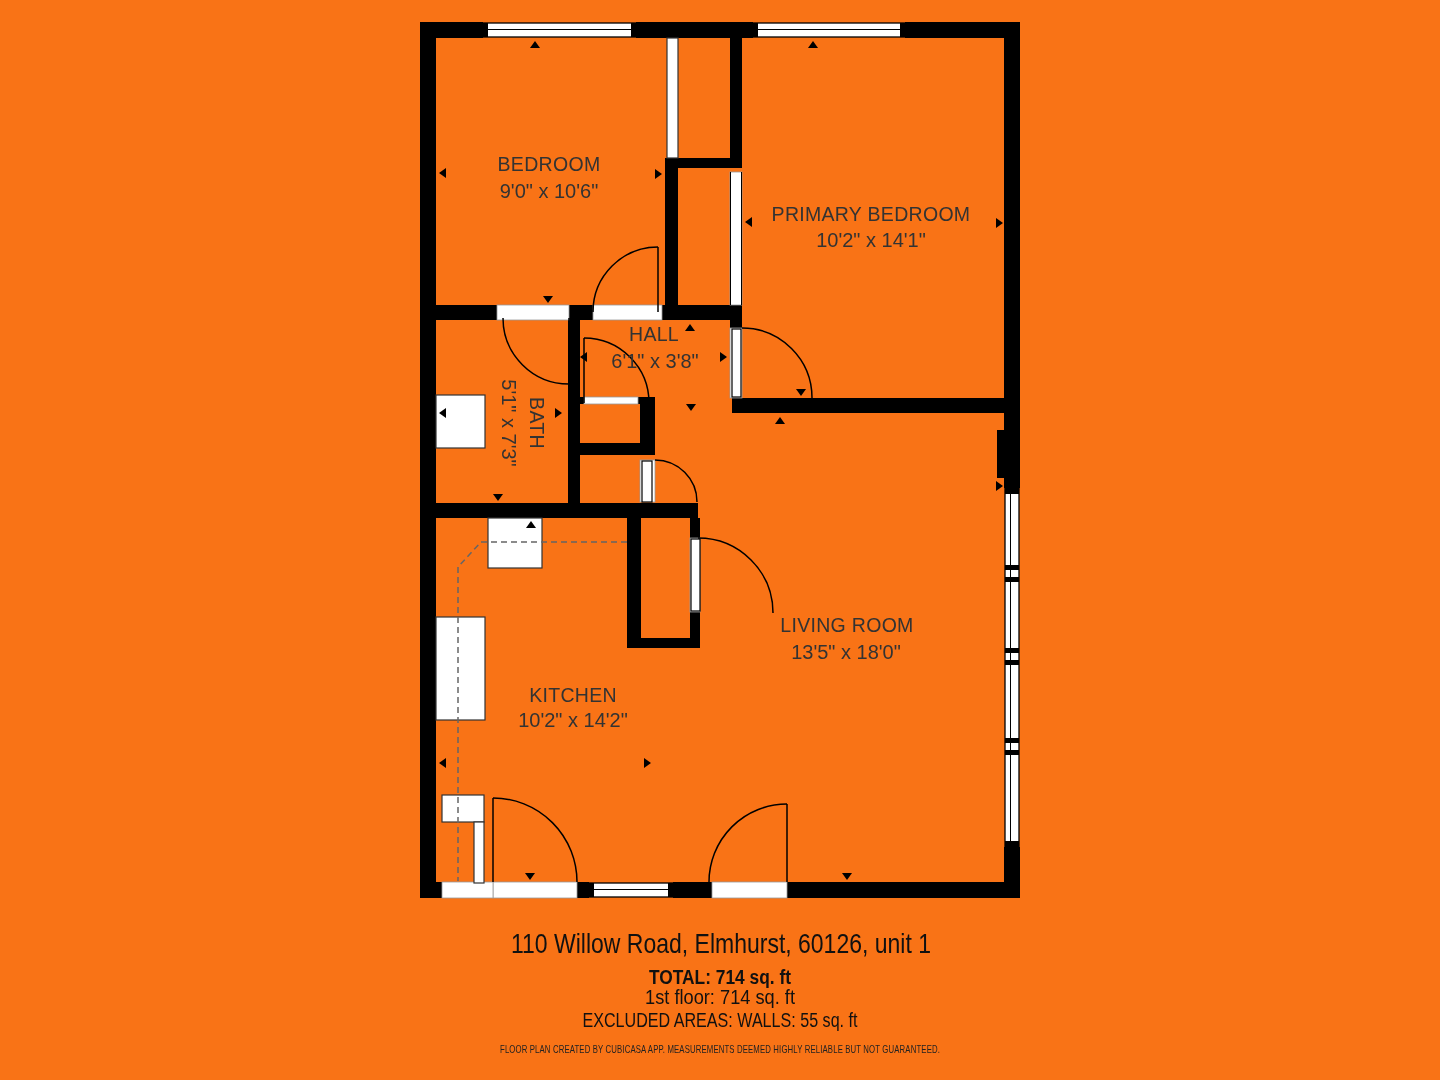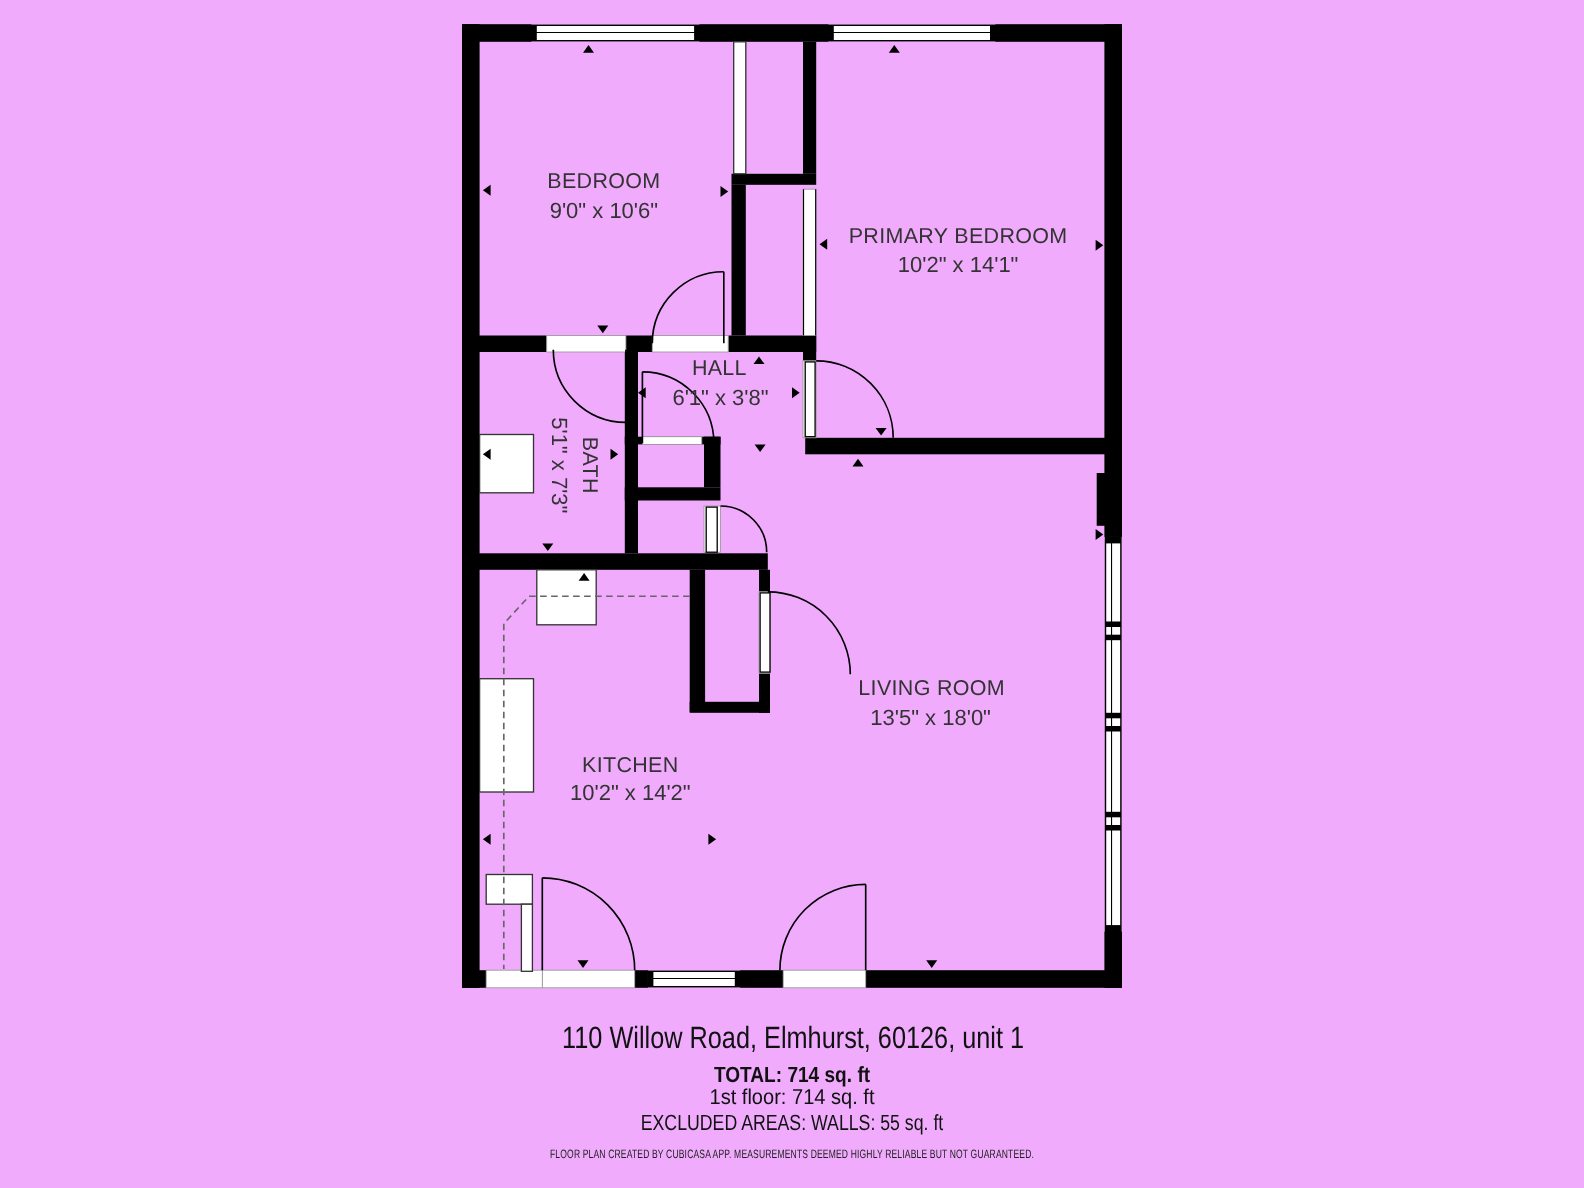--- a/index.html
+++ b/index.html
@@ -1,16 +1,16 @@
 <!DOCTYPE html>
 <html><head>
 <meta charset="utf-8">
 <style>
   html,body{margin:0;padding:0;background:#ffffff;}
-  .page{position:relative;width:1440px;height:1080px;background:#f0abfc;overflow:hidden;}
+  .page{position:relative;width:1440px;height:1080px;background:#f97316;overflow:hidden;}
   svg{display:block;}
   text{font-family:"Liberation Sans","DejaVu Sans",sans-serif;text-anchor:middle;}
   .wall{fill:#000000;}
   .open{fill:#ffffff;stroke:#9a9a9a;stroke-width:0.8;}
   .thin{fill:#ffffff;stroke:#333333;stroke-width:1.2;}
   .door{fill:none;stroke:#000000;stroke-width:1.5;}
   .leaf{stroke:#000000;stroke-width:1.5;}
   .leafr{fill:#ffffff;stroke:#000000;stroke-width:1.2;}
   .win{fill:#ffffff;stroke:#000000;stroke-width:1.3;}
   .winline{stroke:#000000;stroke-width:1;}

